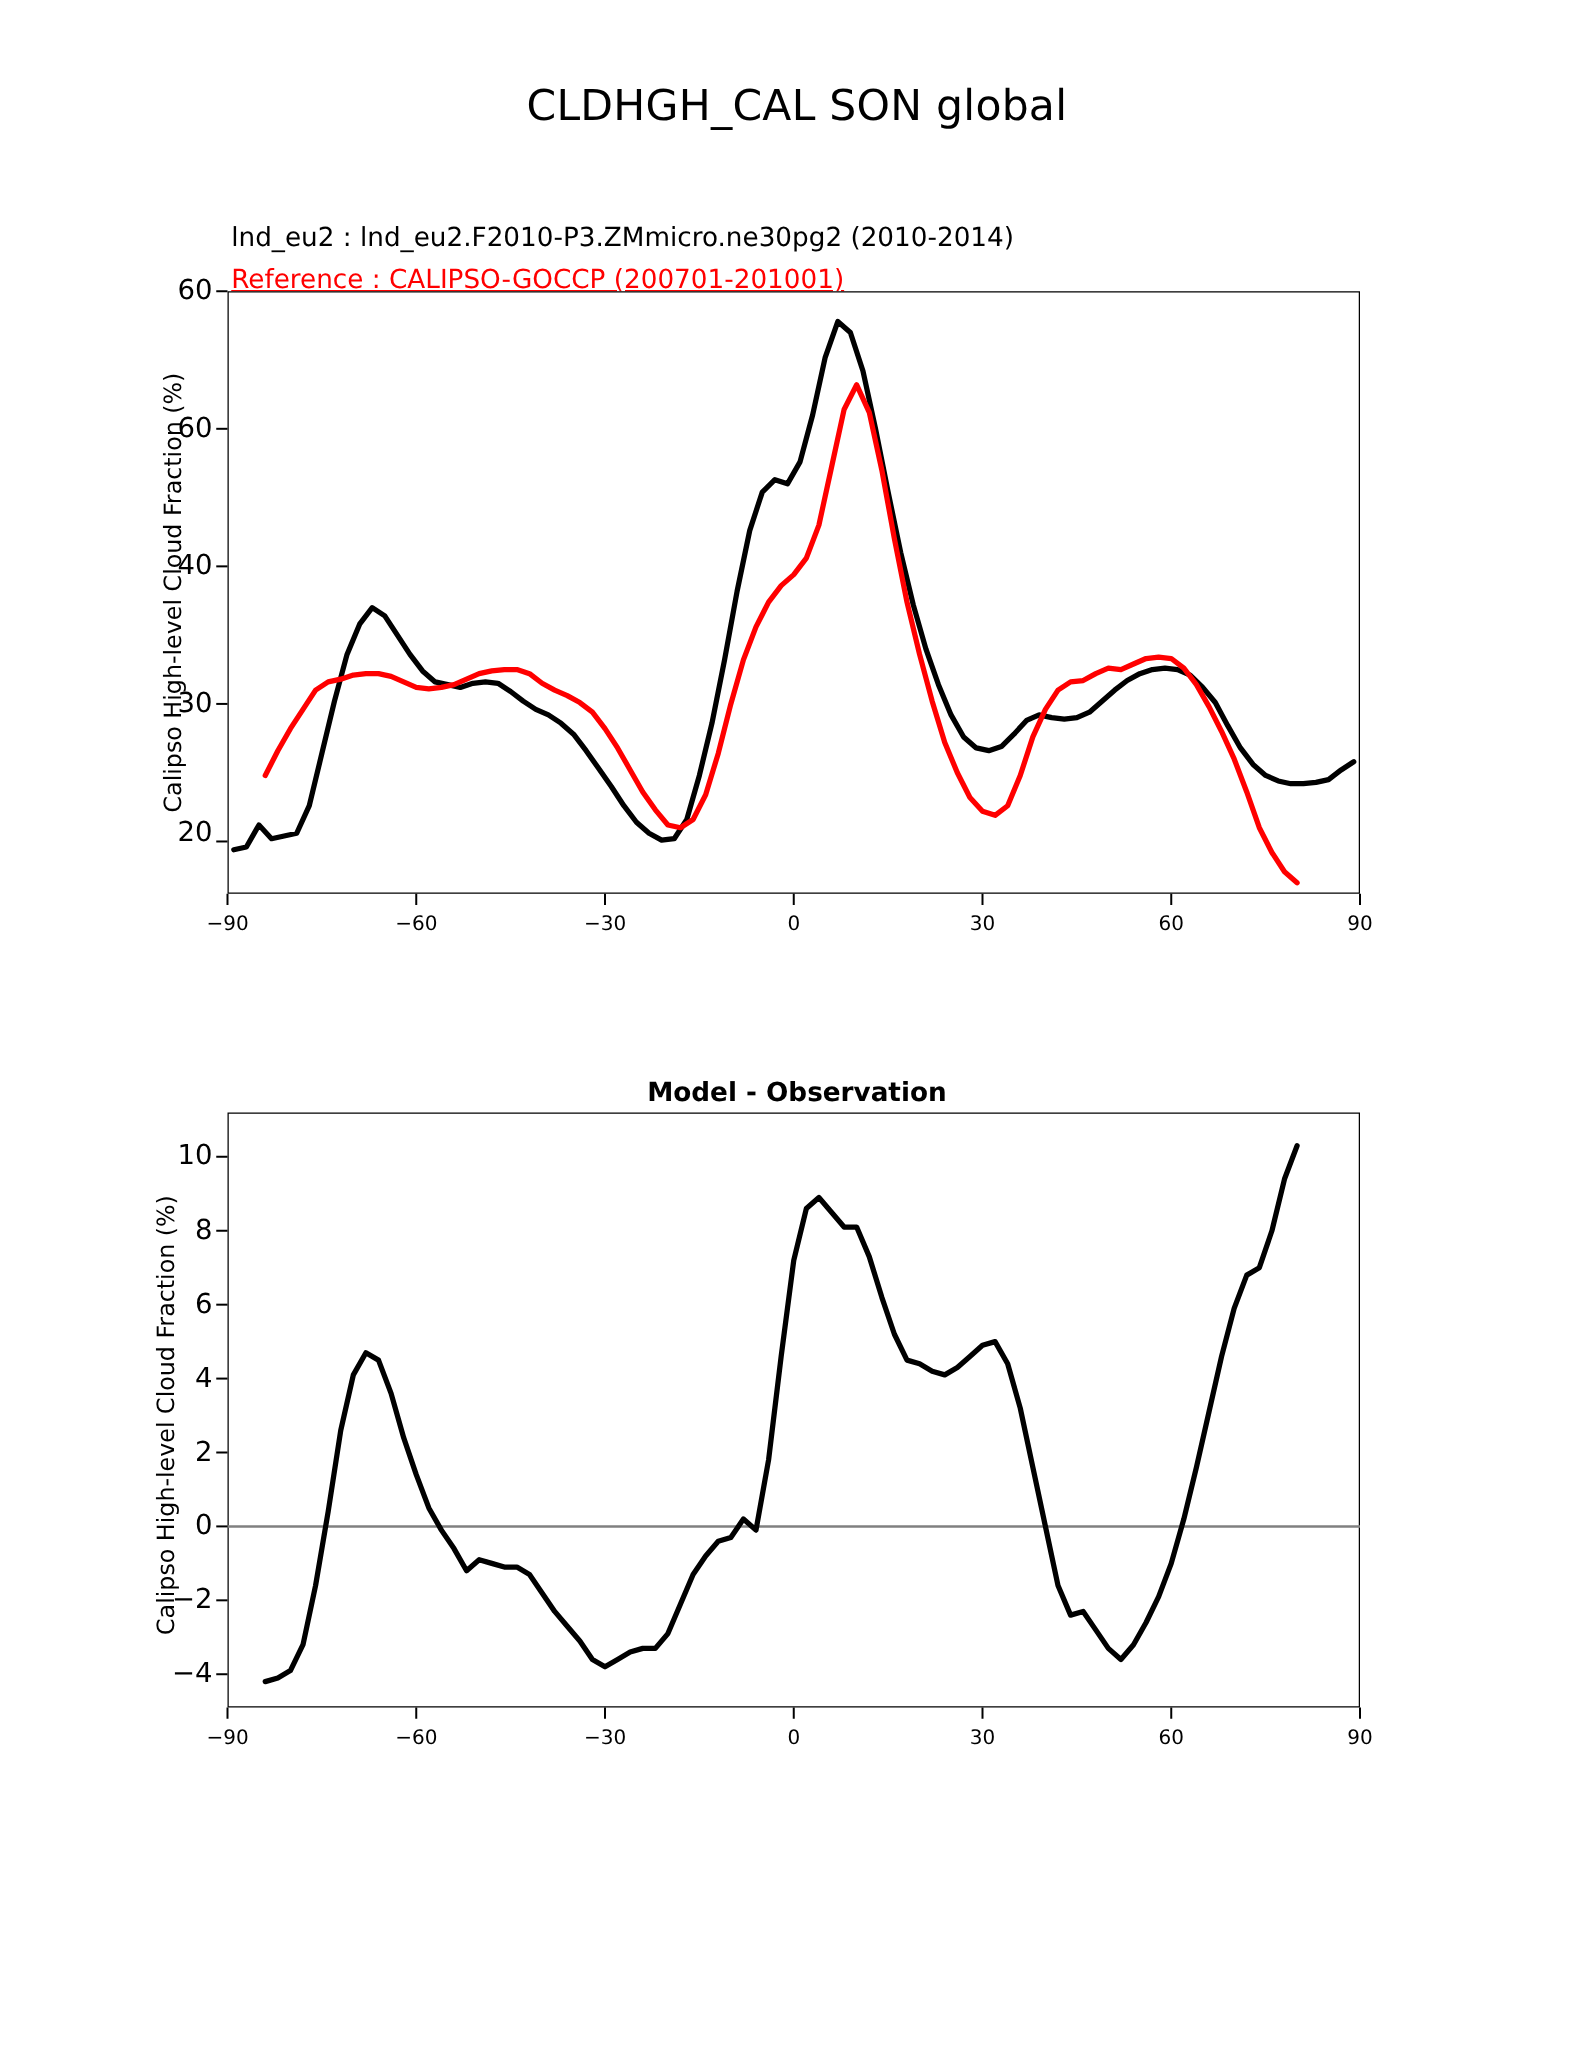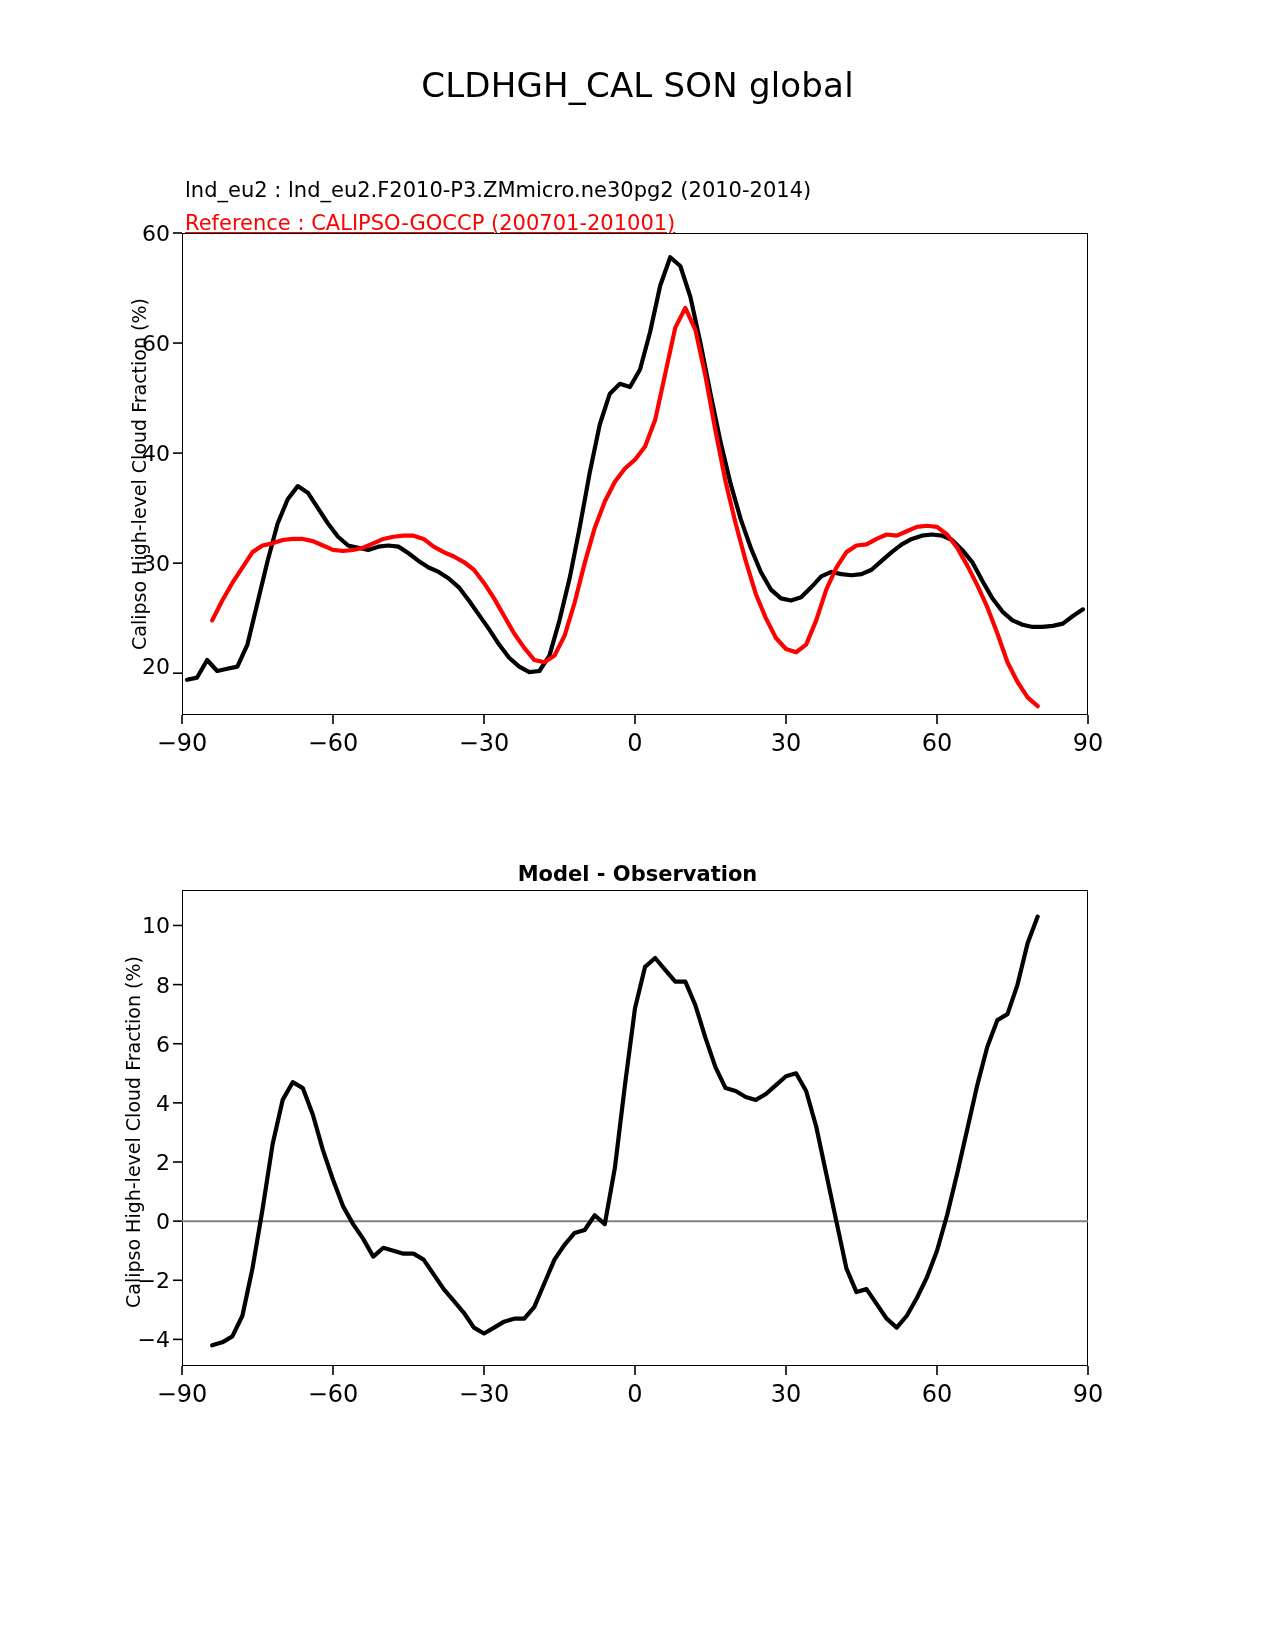--- a/index.html
+++ b/index.html
@@ -53,21 +53,21 @@
   }
   .axis-label-y {
     position: absolute;
     transform-origin: 0 0;
     transform: rotate(-90deg);
     font-size: 19px;
     white-space: nowrap;
   }
   .tick-label-x {
     position: absolute;
-    font-size: 24px;
+    font-size: 16px;
     text-align: center;
     transform: translateX(-50%);
   }
   .tick-label-y {
     position: absolute;
     font-size: 22px;
     text-align: right;
     transform: translateY(-50%);
   }
   .panel-subtitle {

